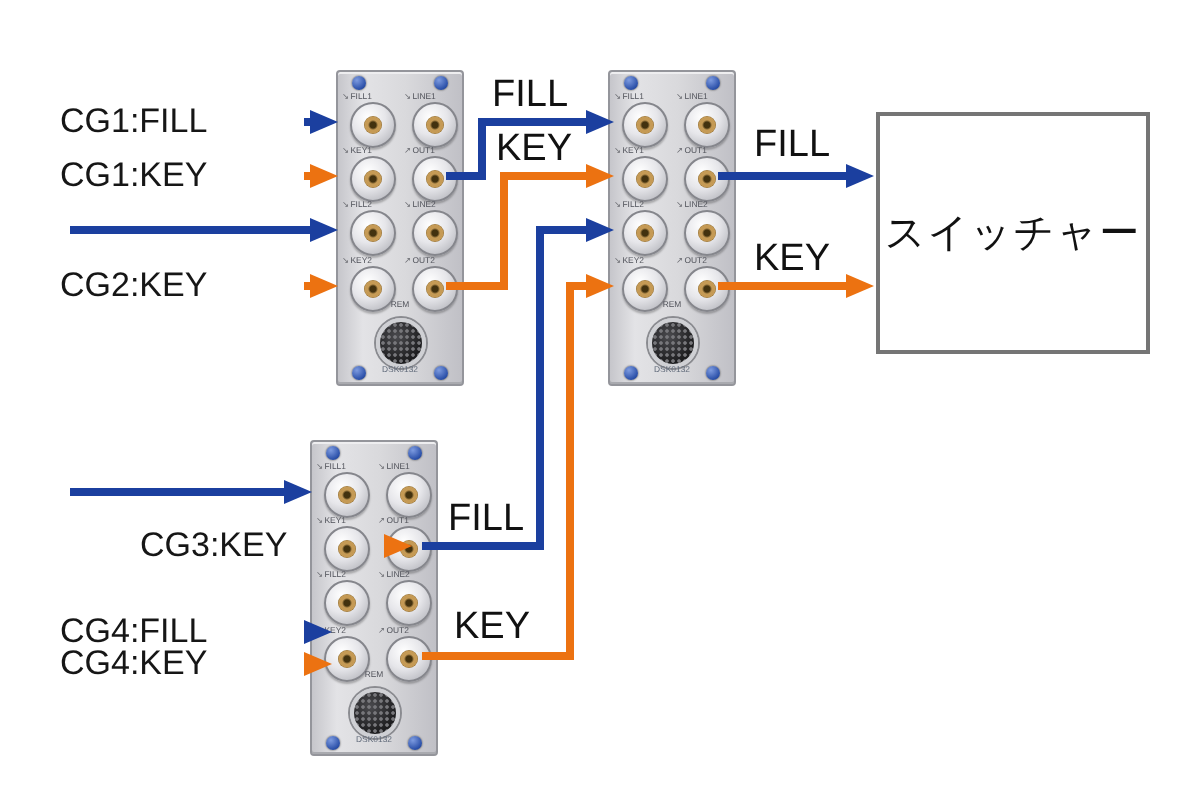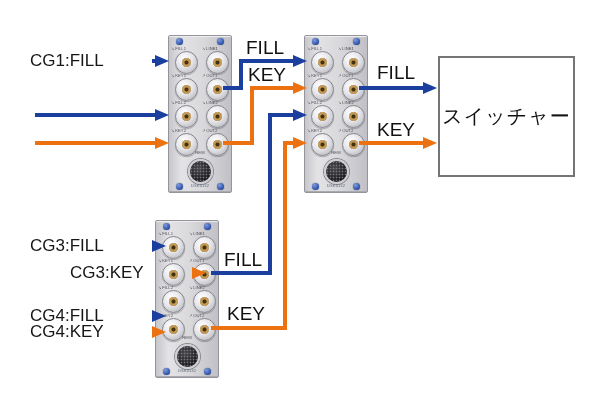--- a/index.html
+++ b/index.html
@@ -79,35 +79,42 @@
 
 <div id="canvas">
 
   <div class="cg-row" style="left:30px; top:49px;  width:139px;">
     <span class="cg-label">CG1:FILL</span>
     <span class="in-arrow">
         <span class="in-shaft fill-bg"></span>
         <span class="in-head fill-head"></span>
       </span>
   </div>
+  <div class="cg-row" style="left:30px; top:76px;  width:139px;">
+    <span class="cg-label">CG1:KEY</span>
+    <span class="in-arrow">
+        <span class="in-shaft key-bg"></span>
+        <span class="in-head key-head"></span>
+      </span>
+  </div>
   <div class="cg-row" style="left:30px; top:103px; width:139px;">
     <span class="in-arrow">
         <span class="in-shaft fill-bg"></span>
         <span class="in-head fill-head"></span>
       </span>
   </div>
   <div class="cg-row" style="left:30px; top:131px; width:139px;">
+    <span class="cg-label">CG2:KEY</span>
     <span class="in-arrow">
         <span class="in-shaft key-bg"></span>
         <span class="in-head key-head"></span>
       </span>
   </div>
 
   <div class="cg-row" style="left:30px; top:234px; width:126px;">
-    <span class="cg-label">CG3:FILL</span>
     <span class="in-arrow">
         <span class="in-shaft fill-bg"></span>
         <span class="in-head fill-head"></span>
       </span>
   </div>
   <div class="cg-row" style="left:30px; top:261px; width:126px;margin-left:40px;">
     <span class="cg-label">CG3:KEY</span>
     <span class="in-arrow">
         <span class="in-shaft key-bg"></span>
         <span class="in-head key-head"></span>

